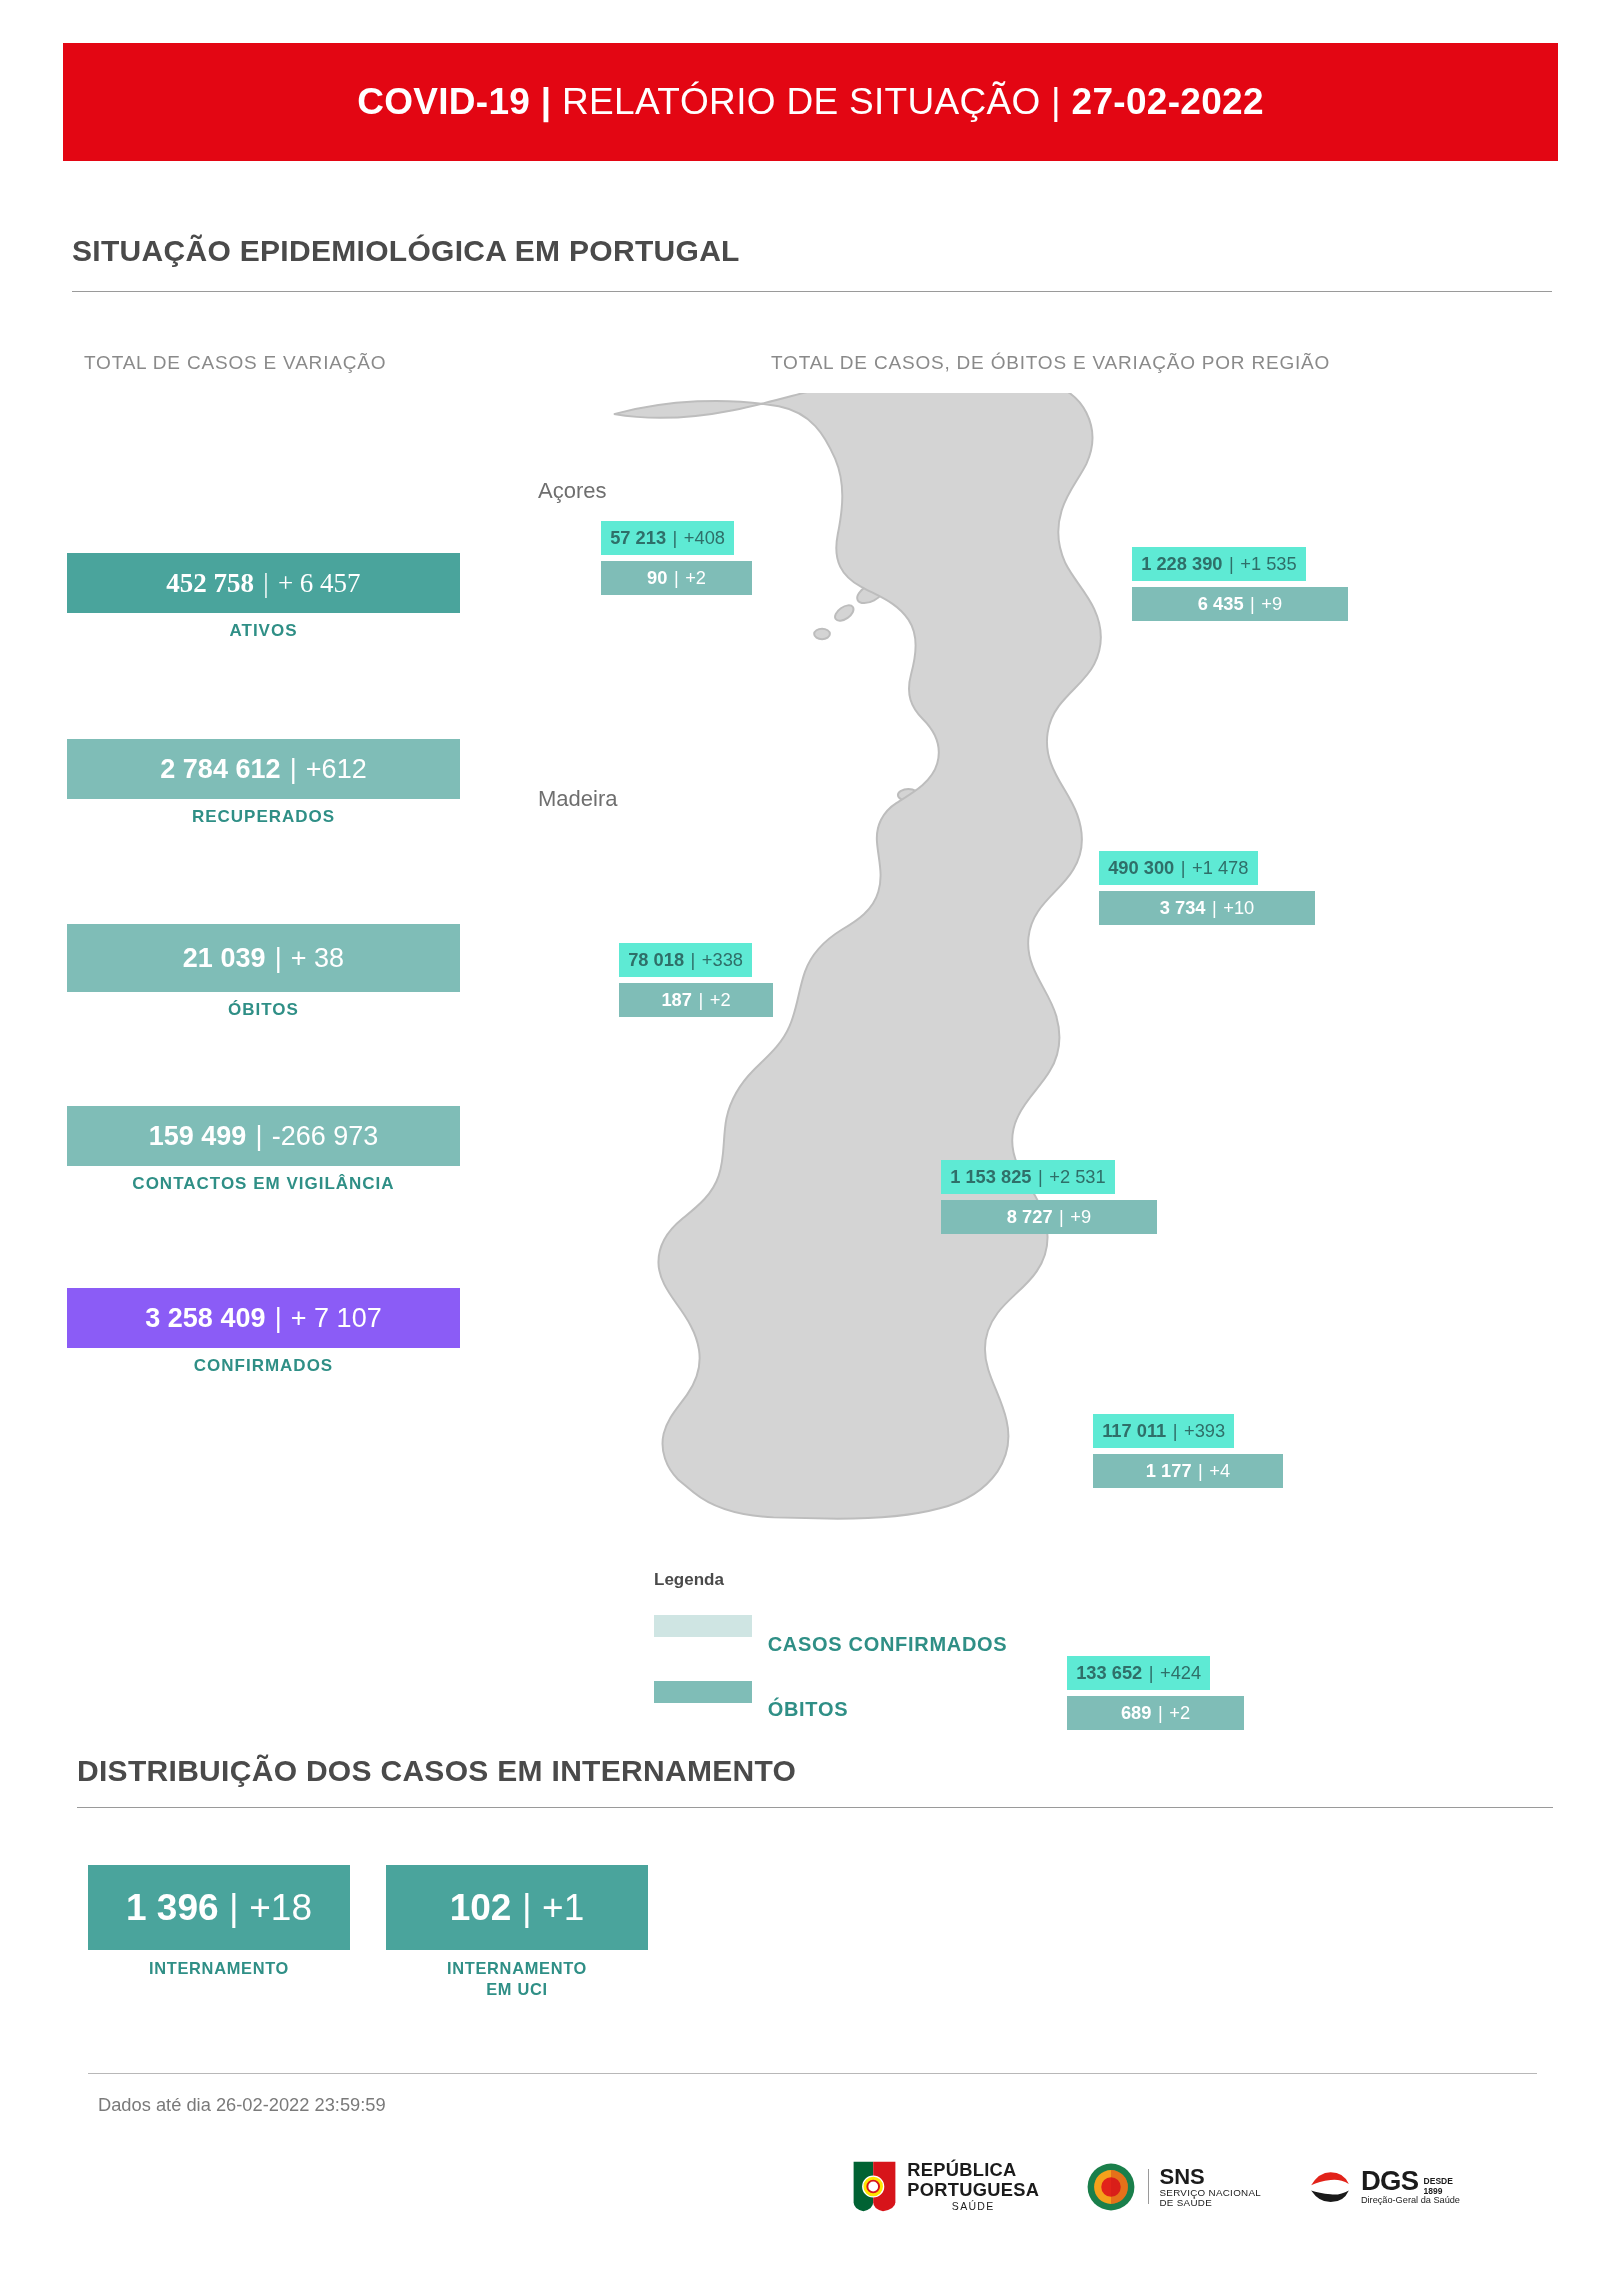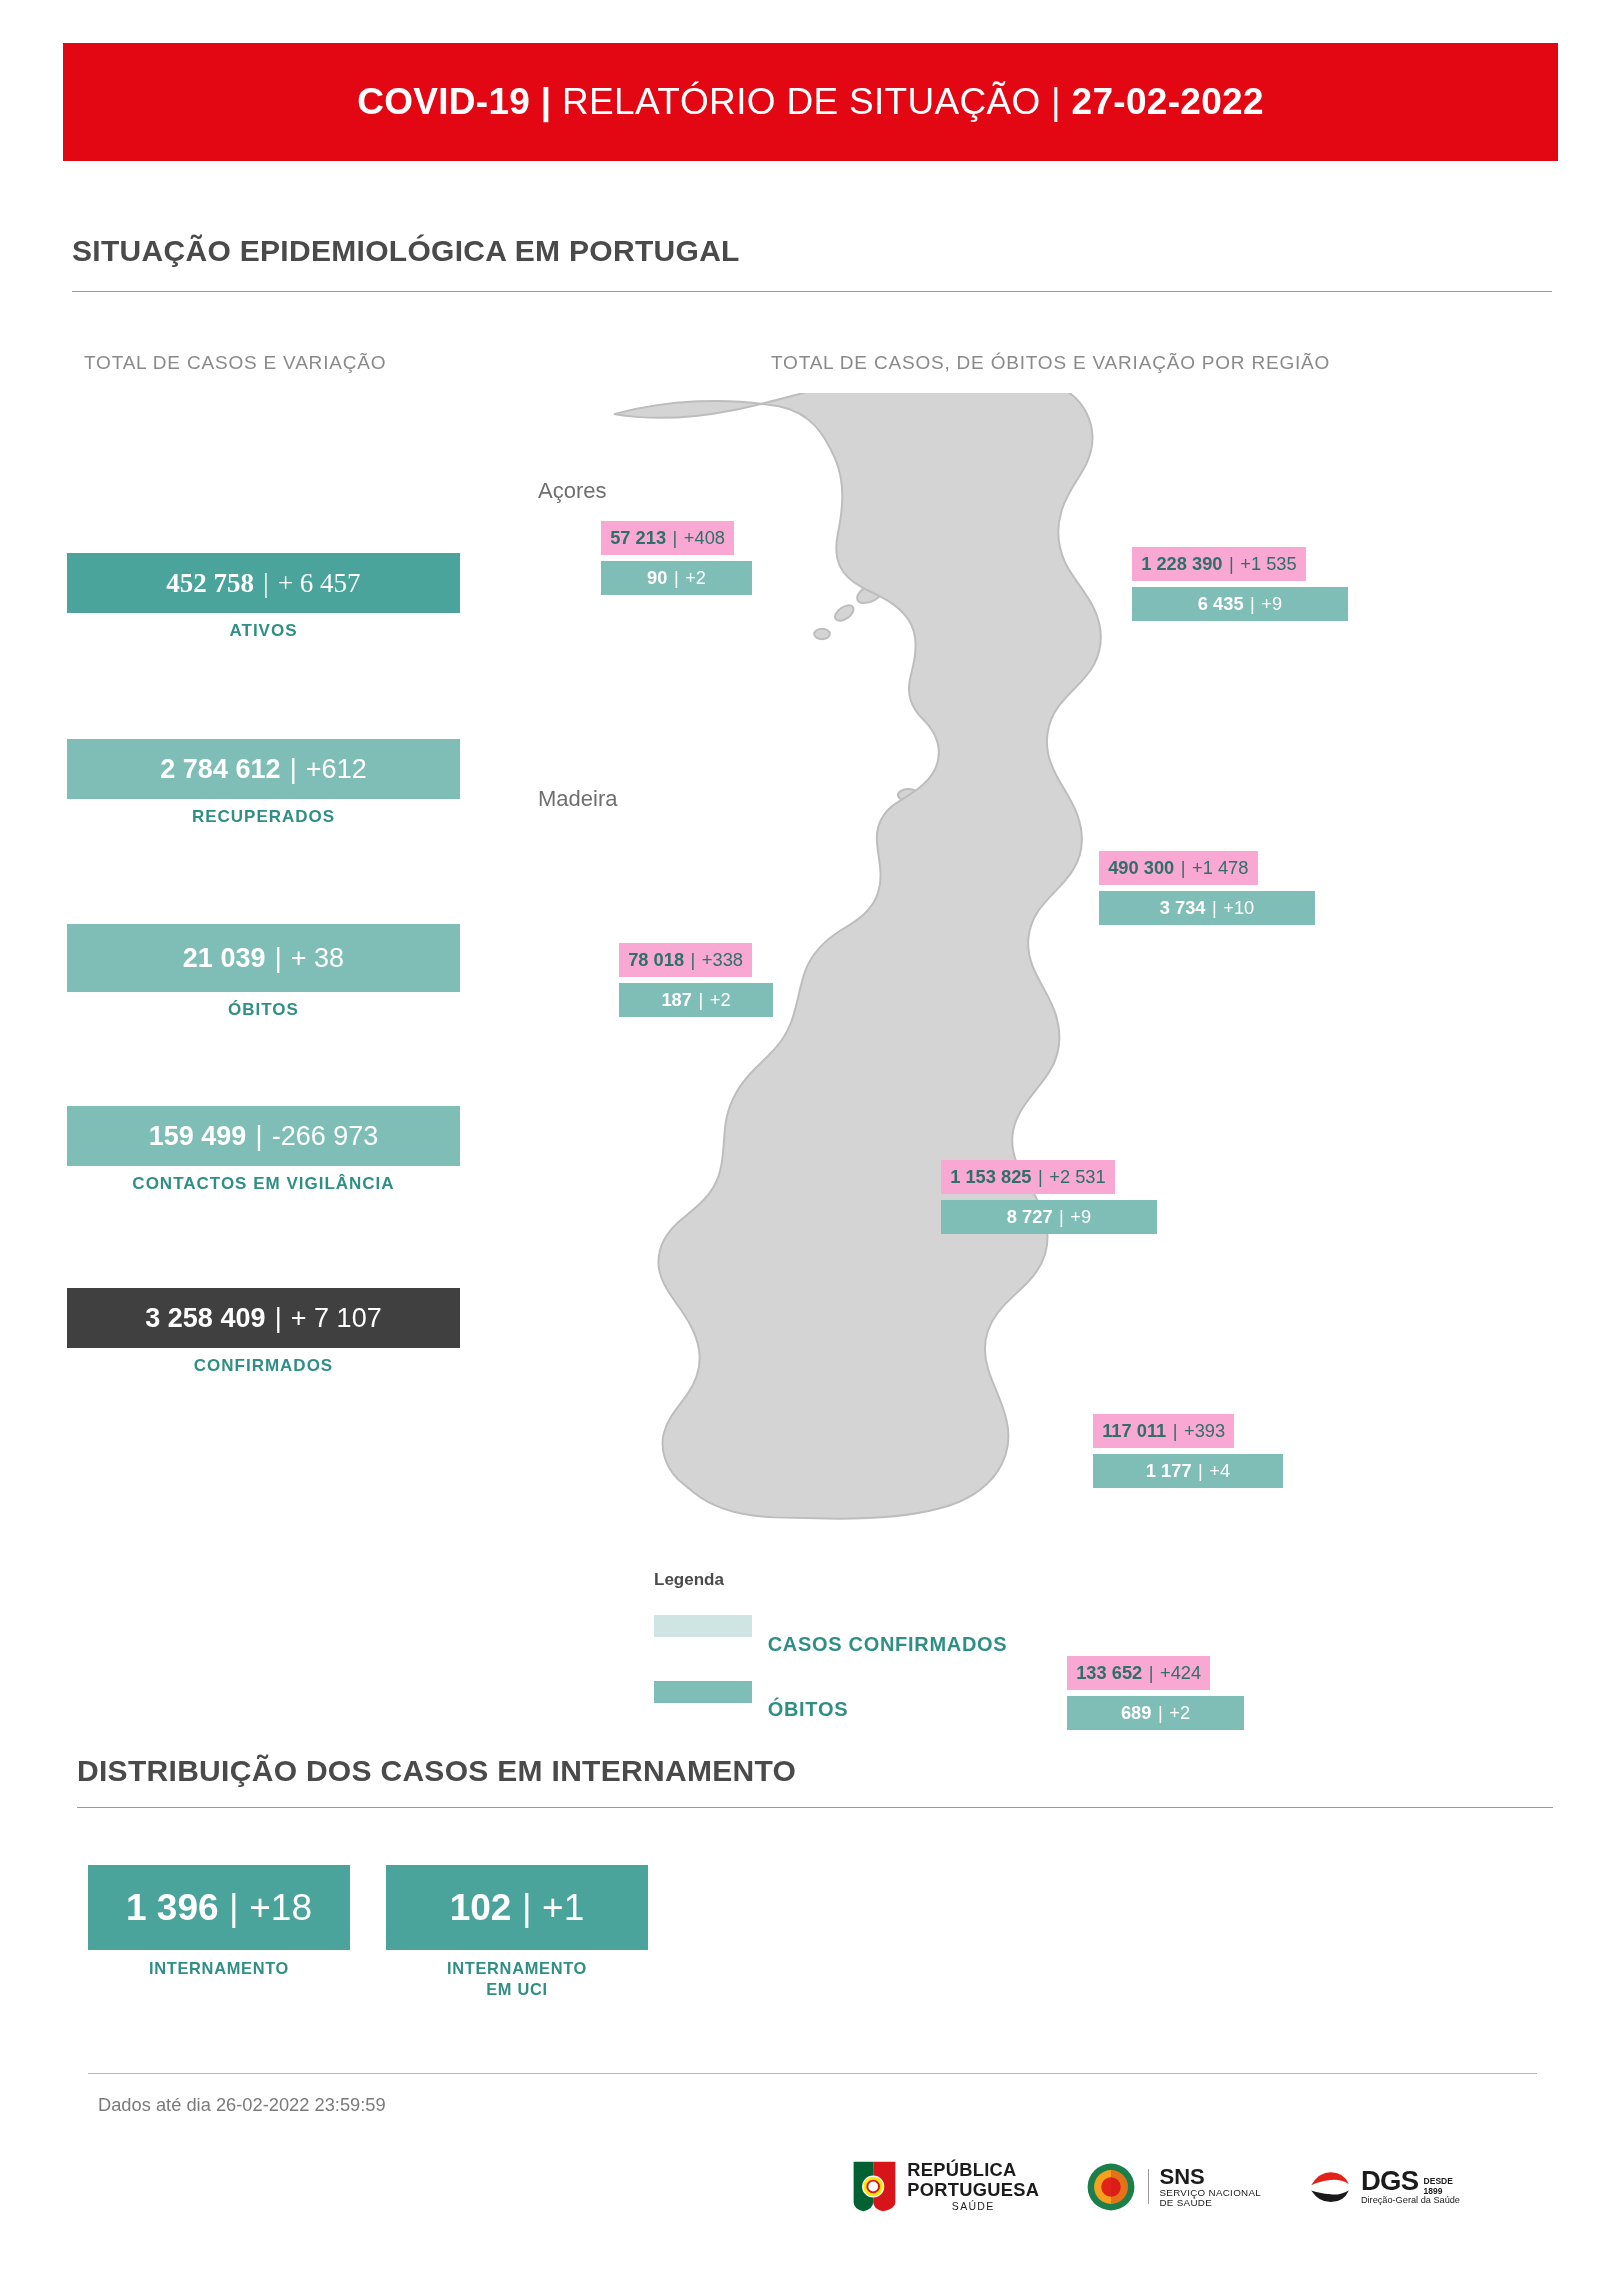--- a/index.html
+++ b/index.html
@@ -76,21 +76,21 @@
   .kpi-caption {
     text-align: center;
     font-size: 17px;
     font-weight: bold;
     color: #2f8f86;
     letter-spacing: 1px;
     margin-top: 7.9px;
   }
   .teal-dark { background: #4aa49c; }
   .teal-mid  { background: #7fbdb7; }
-  .teal-light{ background: #404040; }
+  .teal-light{ background: #8b5cf6; }
   .teal-light .val, .teal-light .sep, .teal-light .delta { color: #ffffff; }
 
   
   .map-wrap {
     position: absolute;
     left: 504px;
     top: 393px;
     width: 1047px;
     height: 1296px;
   }
@@ -105,21 +105,21 @@
   
   .chip-group { position: absolute; }
   .chip {
     display: inline-flex;
     align-items: center;
     justify-content: center;
     box-sizing: border-box;
     white-space: nowrap;
   }
   .chip-cases {
-    background: #f9a8d4;
+    background: #5eead4;
     color: #2f6f69;
     font-weight: bold;
     font-size: 18.3px;
     padding: 5.9px 9.2px;
   }
   .chip-deaths {
     background: #7fbdb7;
     color: #ffffff;
     font-weight: bold;
     font-size: 18.3px;

